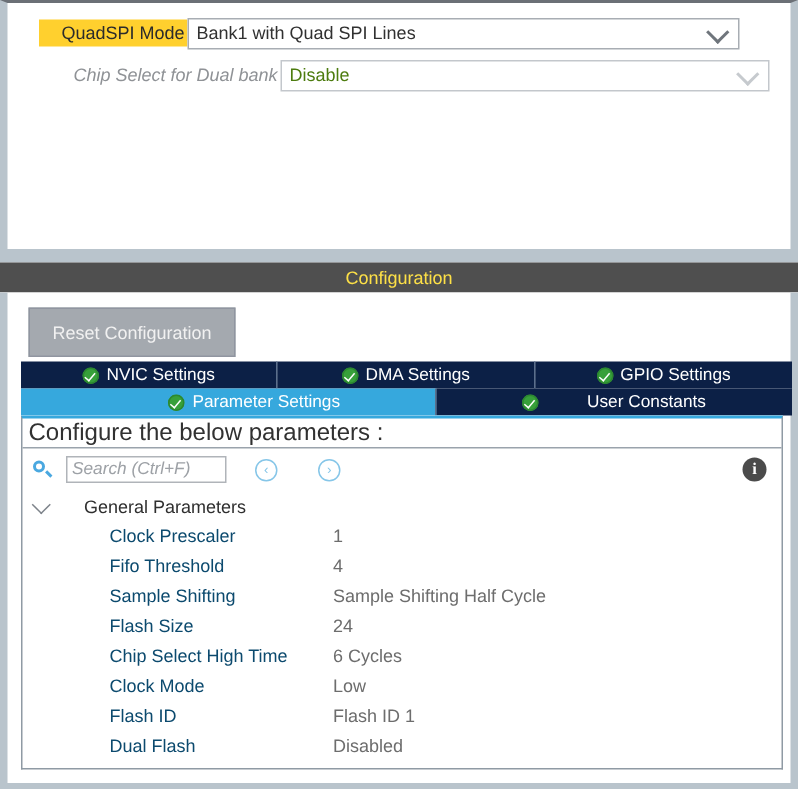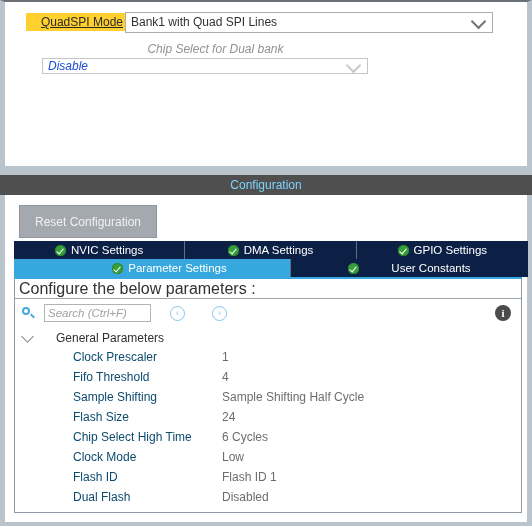--- a/index.html
+++ b/index.html
@@ -29,34 +29,33 @@
     border-top: 2px solid #6b7076;
     box-sizing: border-box;
   }
   .mode-row {
     position: absolute;
     display: flex;
     align-items: center;
     height: 20px;
   }
   .mode-row.r1 { left: 21px; top: 10px; }
-  .mode-row.r2 { left: 37px; top: 38px; flex-direction: column; }
+  .mode-row.r2 { left: 21px; top: 38px; }
 
   .mode-label {
     font-size: 12px;
     white-space: nowrap;
     text-align: right;
     padding: 2px 2px 2px 3px;
     box-sizing: border-box;
   }
   .mode-label.highlight {
     background: #ffd02e;
     color: #2b2b2b;
     width: 99px;
-    text-decoration: underline;
   }
   .mode-label.dim {
     color: #8f9296;
     font-style: italic;
     width: 161px;
   }
 
   .combo {
     position: relative;
     height: 21px;
@@ -68,21 +67,21 @@
   }
   .combo.enabled { width: 368px; }
   .combo.disabled { width: 326px; border-color: #c3c7cc; }
   .combo-text {
     padding-left: 5px;
     font-size: 12px;
     color: #313131;
     white-space: nowrap;
     overflow: hidden;
   }
-  .combo.disabled .combo-text { color: #1d4ed8; font-style: italic; }
+  .combo.disabled .combo-text { color: #4d7c0f; }
   .chev {
     position: absolute;
     right: 8px;
     top: 50%;
     width: 9px; height: 9px;
     margin-top: -6px;
     border-left: 2px solid #6f757c;
     border-bottom: 2px solid #6f757c;
     transform: rotate(-45deg);
   }
@@ -96,21 +95,21 @@
     position: absolute;
     left: 0; top: 166px;
     width: 532px; height: 9px;
     background: #b9c4cc;
   }
   .config-header {
     position: absolute;
     left: 0; top: 175px;
     width: 532px; height: 20px;
     background: #4f4f4f;
-    color: #7dd3fc;
+    color: #fde047;
     font-size: 12px;
     display: flex;
     align-items: center;
     justify-content: center;
   }
 
   
   .config-body {
     position: absolute;
     left: 0; top: 195px;

